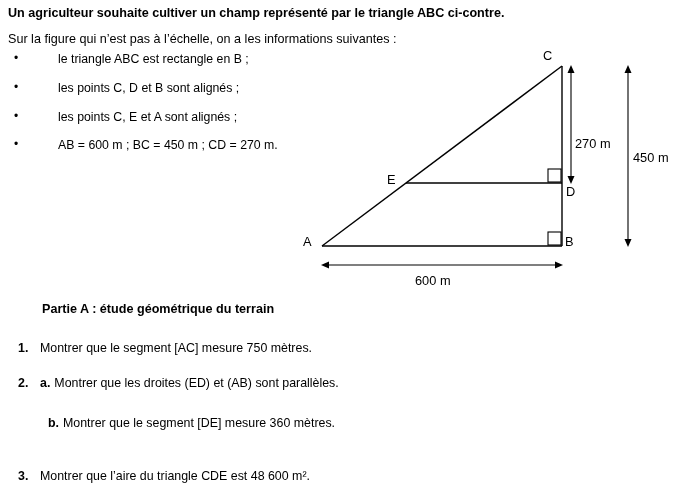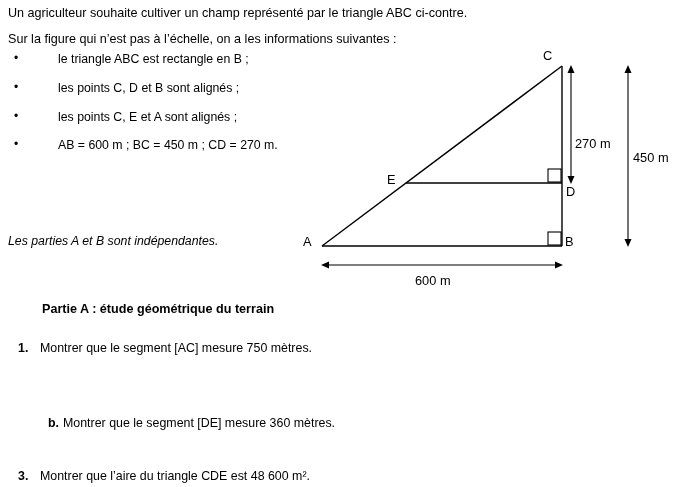--- a/index.html
+++ b/index.html
@@ -21,20 +21,21 @@
     width: 685px;
     height: 487px;
   }
   .intro {
     position: absolute;
     left: 8px;
     top: 6px;
     width: 665px;
     font-size: 12.6px;
     line-height: 1.25;
+    font-weight: bold;
   }
   .line2 {
     position: absolute;
     left: 8px;
     top: 32px;
     width: 420px;
     font-size: 12.6px;
   }
   ul.bullets {
     position: absolute;
@@ -126,28 +127,30 @@
 
   <div class="line2">Sur la figure qui n’est pas à l’échelle, on a les informations suivantes :</div>
 
   <ul class="bullets">
     <li>le triangle ABC est rectangle en B ;</li>
     <li>les points C, D et B sont alignés ;</li>
     <li>les points C, E et A sont alignés ;</li>
     <li>AB = 600 m ; BC = 450 m ; CD = 270 m.</li>
   </ul>
 
-  <div class="italic-note">Les parties A et B sont indépendantes.</div>
 
   <div class="partie">Partie A : étude géométrique du terrain</div>
 
   <div class="q q1">
     <span class="num">1.</span><span>Montrer que le segment [AC] mesure 750 mètres.</span>
   </div>
 
+  <div class="q q2">
+    <span class="num">2.</span><span class="sub">a.</span><span>Montrer que les droites (ED) et (AB) sont parallèles.</span>
+  </div>
 
   <div class="q q2b">
     <span class="sub">b.</span><span>Montrer que le segment [DE] mesure 360 mètres.</span>
   </div>
 
   <div class="q q3">
     <span class="num">3.</span><span>Montrer que l’aire du triangle CDE est 48 600 m².</span>
   </div>
 
   <div class="figure">

